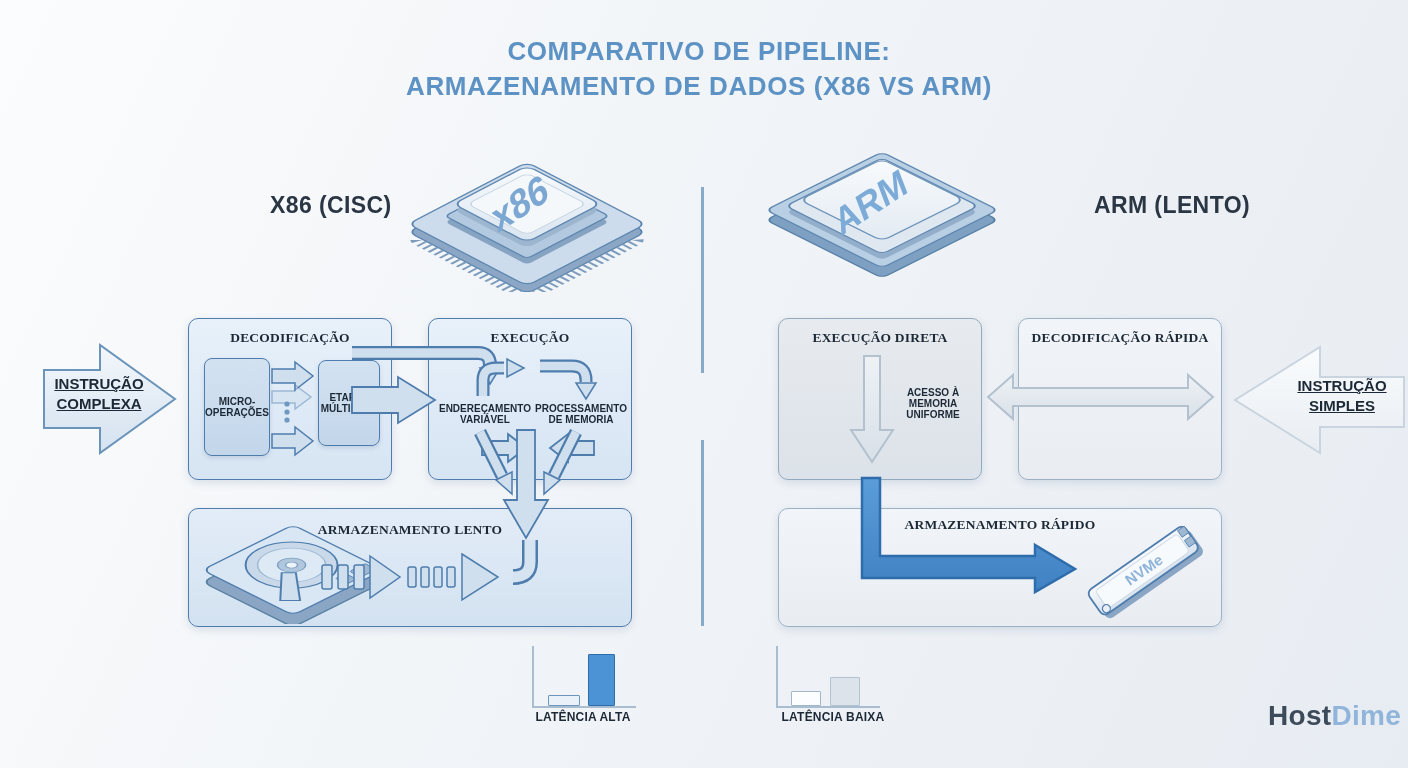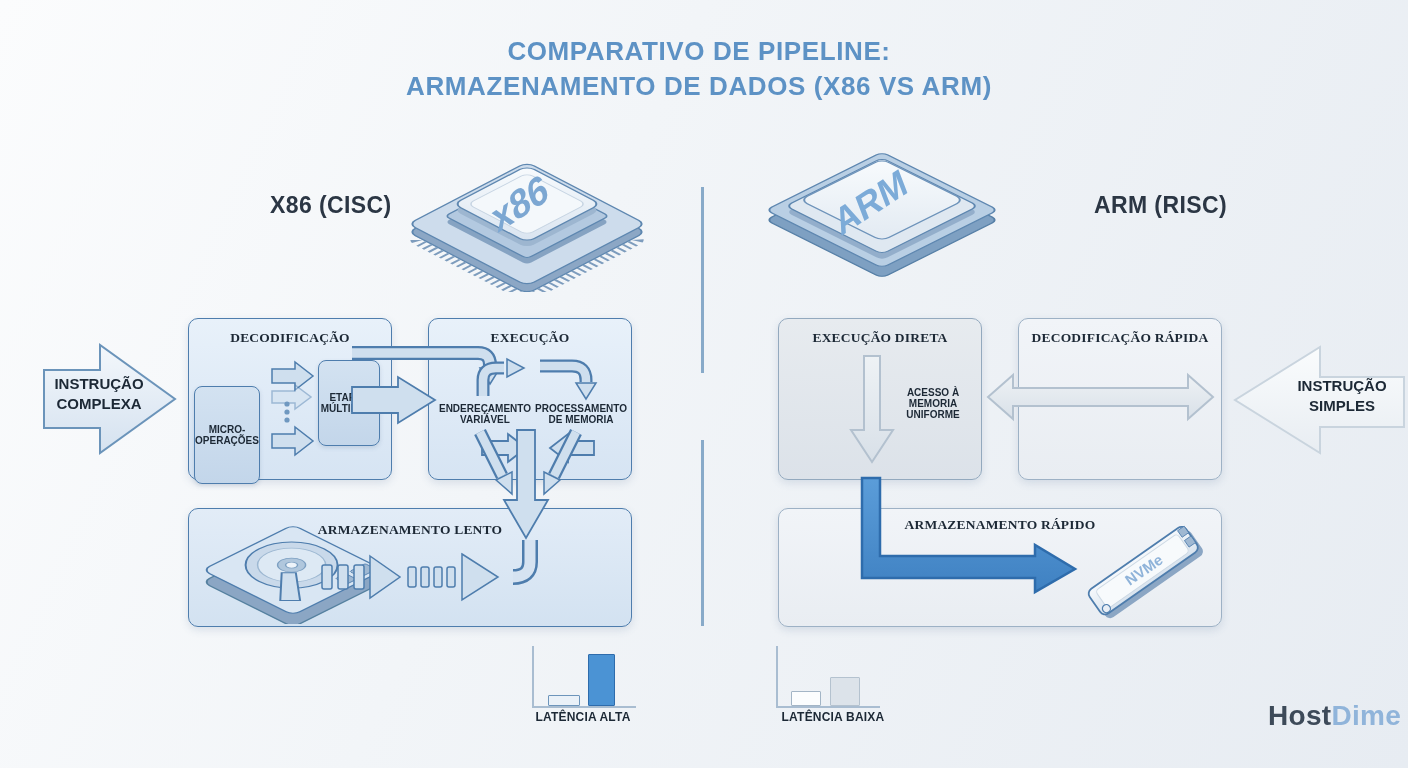--- a/index.html
+++ b/index.html
@@ -18,21 +18,21 @@
   .bigbox{position:absolute;border-radius:10px;box-shadow:0 3px 9px rgba(70,100,140,.16);}
   .blue-box{background:linear-gradient(180deg,#e8f1fa,#d6e4f3);border:1.6px solid #4e7dad;}
   .lento-box{background:linear-gradient(180deg,#e2ecf7,#d3e2f1);border:1.6px solid #4e7dad;}
   .gray-box{background:linear-gradient(180deg,#e7ebef,#dce2e9);border:1.6px solid #93a9be;}
   .pale-box{background:linear-gradient(180deg,#f1f4f8,#e9edf2);border:1.6px solid #9db1c5;}
   .innerbox{position:absolute;border-radius:8px;border:1.6px solid #4e7dad;
             background:linear-gradient(180deg,#d3e2f1,#c3d6ea);
             display:flex;align-items:center;justify-content:center;text-align:center;
             font-size:10px;font-weight:bold;color:#1c2835;box-shadow:0 2px 4px rgba(70,100,140,.18);}
   .smalllabel{position:absolute;text-align:center;font-size:10px;font-weight:bold;color:#1c2835;}
-  .arrowtext{position:absolute;text-align:center;font-size:15px;font-weight:bold;color:#1c2835;line-height:1.35;}
+  .arrowtext{position:absolute;text-align:center;font-size:15px;font-weight:bold;color:#1c2835;line-height:1.35;text-decoration:underline;}
   .divlabel{position:absolute;text-align:center;font-size:14.5px;font-weight:bold;color:#1c2835;line-height:1.4;}
   .latency-label{position:absolute;text-align:center;font-size:12px;font-weight:bold;color:#1c2835;letter-spacing:.2px;}
   .mini-chart{position:absolute;width:102px;height:60px;
               border-left:2px solid #a9bdd1;border-bottom:2px solid #a9bdd1;}
   .bar{position:absolute;bottom:0;border-radius:1px;box-sizing:border-box;}
   .bar-light{background:#eaf1f8;border:1.5px solid #6d95bb;}
   .bar-blue{background:#4b93d4;border:1.5px solid #2e6cac;}
   .bar-white{background:#fbfdfe;border:1.5px solid #a3b5c6;}
   .bar-gray{background:#dce3ea;border:1.5px solid #b4c2cf;}
   .brand{position:absolute;left:1222px;top:700px;font-size:28px;font-weight:bold;letter-spacing:.3px;}
@@ -43,21 +43,21 @@
 <body>
 
 <div id="stage">
 
   <div class="abs title">
     <div>COMPARATIVO DE PIPELINE:</div>
     <div>ARMAZENAMENTO DE DADOS (X86 VS ARM)</div>
   </div>
 
   <div class="abs heading" style="left:222px;top:192px;">X86 (CISC)</div>
-  <div class="abs heading" style="left:1046px;top:192px;">ARM (RISC)</div>
+  <div class="abs heading" style="left:1046px;top:192px;">ARM (LENTO)</div>
 
   <div class="abs" style="left:402px;top:112px;">
     <svg width="250" height="180" viewBox="0 0 250 180">
       <defs>
         <linearGradient id="gLid" x1="0" y1="0" x2="1" y2="1">
           <stop offset="0" stop-color="#f8fbfd"></stop>
             <stop offset="1" stop-color="#d9e4f0"></stop>
         </linearGradient>
       </defs>
       <g>
@@ -111,21 +111,21 @@
       <g transform="translate(120,78) scale(1,0.5) rotate(45)">
         <rect x="-58" y="-58" width="116" height="116" rx="10" fill="url(#gLid2)" stroke="#6d93ba" stroke-width="2"></rect>
       </g>
       <text transform="translate(113,92) rotate(-33) skewX(-12)" text-anchor="middle" font-family="Liberation Sans, sans-serif" font-size="36" font-weight="bold" fill="#7cabd8">ARM</text>
     </svg>
   </div>
 
   <div class="bigbox blue-box" style="left:188px;top:318px;width:202px;height:160px;">
     <div class="boxtitle">DECODIFICAÇÃO</div>
   </div>
-  <div class="innerbox pre" style="left:194px;top:358px;width:64px;height:96px;margin-top:28px;">MICRO-
+  <div class="innerbox pre" style="left:204px;top:358px;width:64px;height:96px;">MICRO-
 OPERAÇÕES</div>
   <div class="innerbox pre" style="left:318px;top:360px;width:60px;height:84px;">ETAPAS
 MÚLTIPLAS</div>
 
   <div class="bigbox blue-box" style="left:428px;top:318px;width:202px;height:160px;">
     <div class="boxtitle">EXECUÇÃO</div>
     <div class="smalllabel pre" style="left:6px;top:84px;width:100px;">ENDEREÇAMENTO
 VARIÁVEL</div>
     <div class="smalllabel pre" style="left:106px;top:84px;width:92px;">PROCESSAMENTO
 DE MEMORIA</div>

